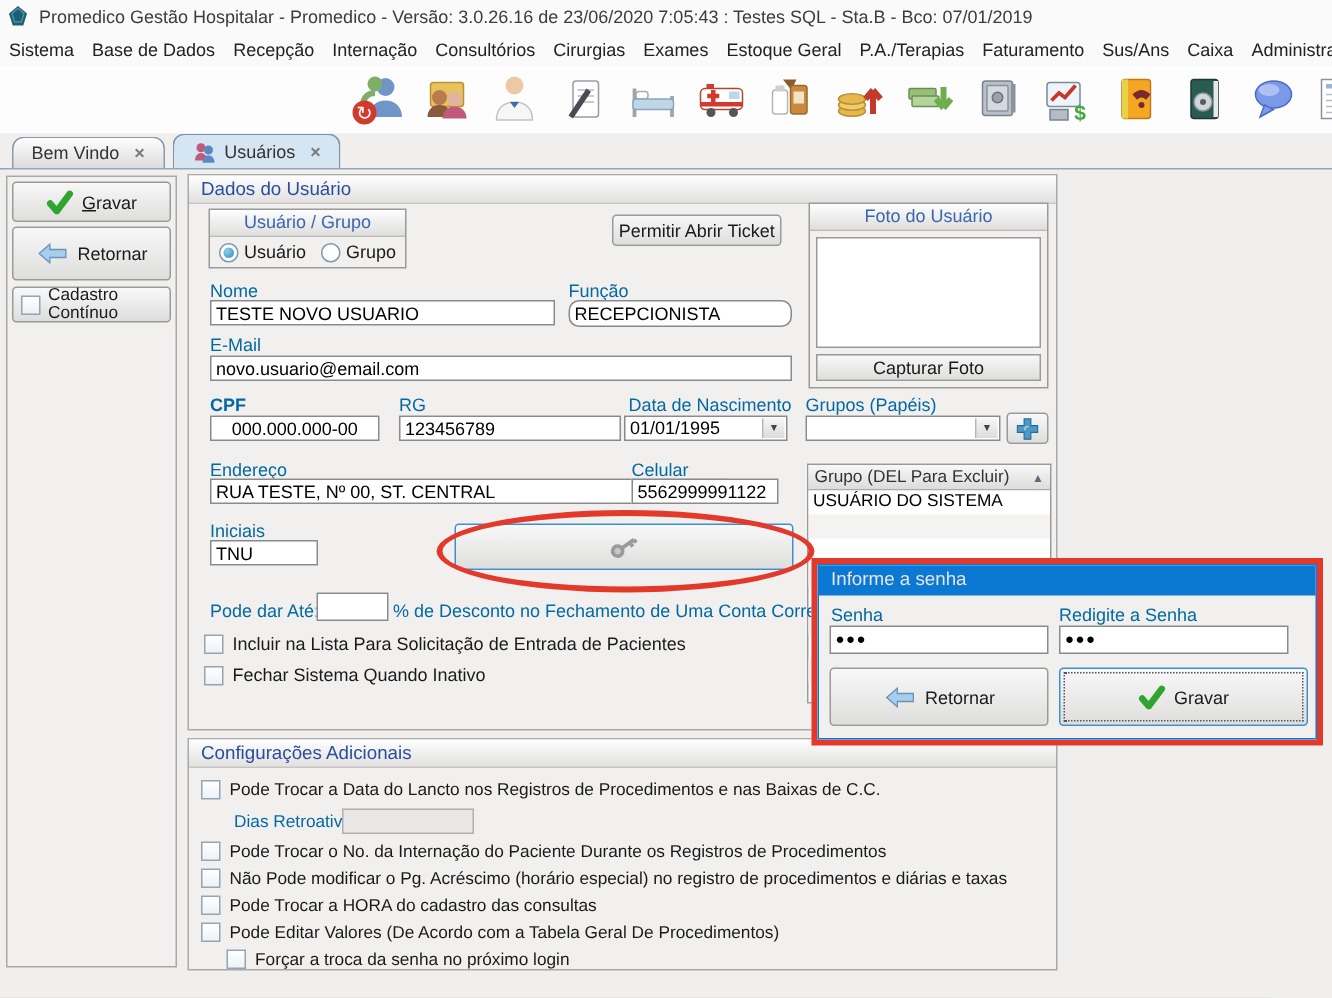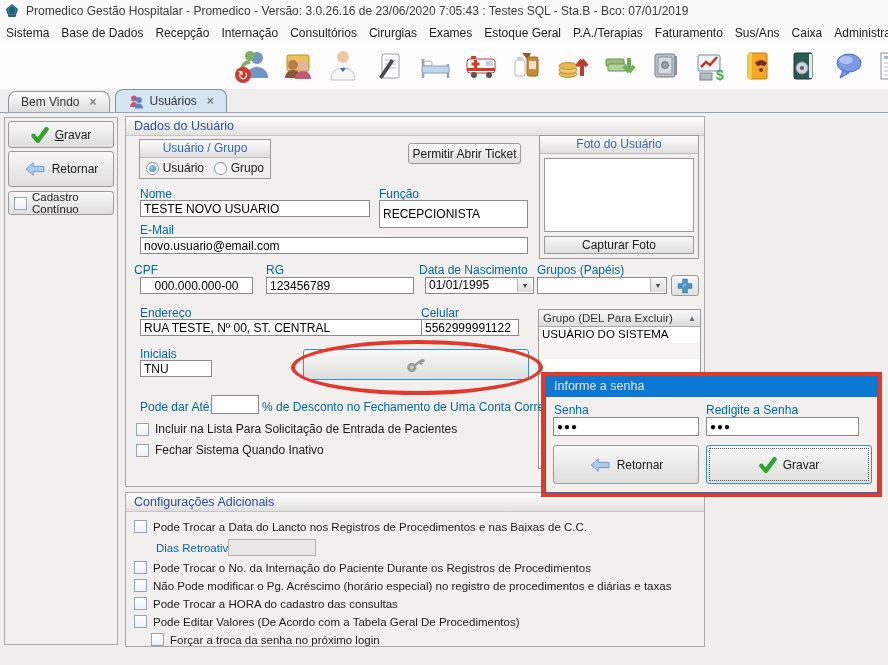--- a/index.html
+++ b/index.html
@@ -289,31 +289,31 @@
       <div class="sgh">Foto do Usuário</div>
       <div style="position:absolute; left:4px; top:22px; width:150px; height:74px; background:#fff; border:1px solid #9a9a9a;"></div>
       <div class="btn" style="left:4px; top:100px; width:150px; height:18px; border-radius:0;">
         <span>Capturar Foto</span>
       </div>
     </div>
 
     <div class="lbl" style="left:14px; top:70px;">Nome</div>
     <input class="inp" style="left: 14px; top: 83px; width: 230px; height: 17px;" value="TESTE NOVO USUARIO">
     <div class="lbl" style="left:253px; top:70px;">Função</div>
-    <input class="inp" style="left: 253px; top: 83px; width: 149px; height: 28px;" value="RECEPCIONISTA">
+    <input class="inp" style="left: 253px; top: 83px; width: 149px; height: 18px; border-radius: 7px;" value="RECEPCIONISTA">
 
     <div class="lbl" style="left:14px; top:106px;">E-Mail</div>
     <input class="inp" style="left: 14px; top: 120px; width: 388px; height: 17px;" value="novo.usuario@email.com">
 
-    <div class="lbl" style="left:8px; top:146px;">CPF</div>
+    <div class="lbl" style="left:14px; top:146px;font-weight:bold;">CPF</div>
     <input class="inp" style="left: 14px; top: 160px; width: 113px; height: 17px; text-align: center;" value="000.000.000-00">
     <div class="lbl" style="left:140px; top:146px;">RG</div>
     <input class="inp" style="left: 140px; top: 160px; width: 148px; height: 17px;" value="123456789">
     <div class="lbl" style="left:293px; top:146px;">Data de Nascimento</div>
-    <div class="inp" style="left:299px; top:160px; width:109px; height:17px; line-height:15px;">
+    <div class="inp" style="left:290px; top:160px; width:109px; height:17px; line-height:15px;">
       <span>01/01/1995</span>
       <span class="combo-arrow">▼</span>
     </div>
 
     <div class="lbl" style="left:411px; top:146px;">Grupos (Papéis)</div>
     <div class="inp" style="left:411px; top:160px; width:130px; height:17px;">
       <span></span>
       <span class="combo-arrow">▼</span>
     </div>
     <div class="btn" style="left:545px; top:158px; width:28px; height:21px;">

